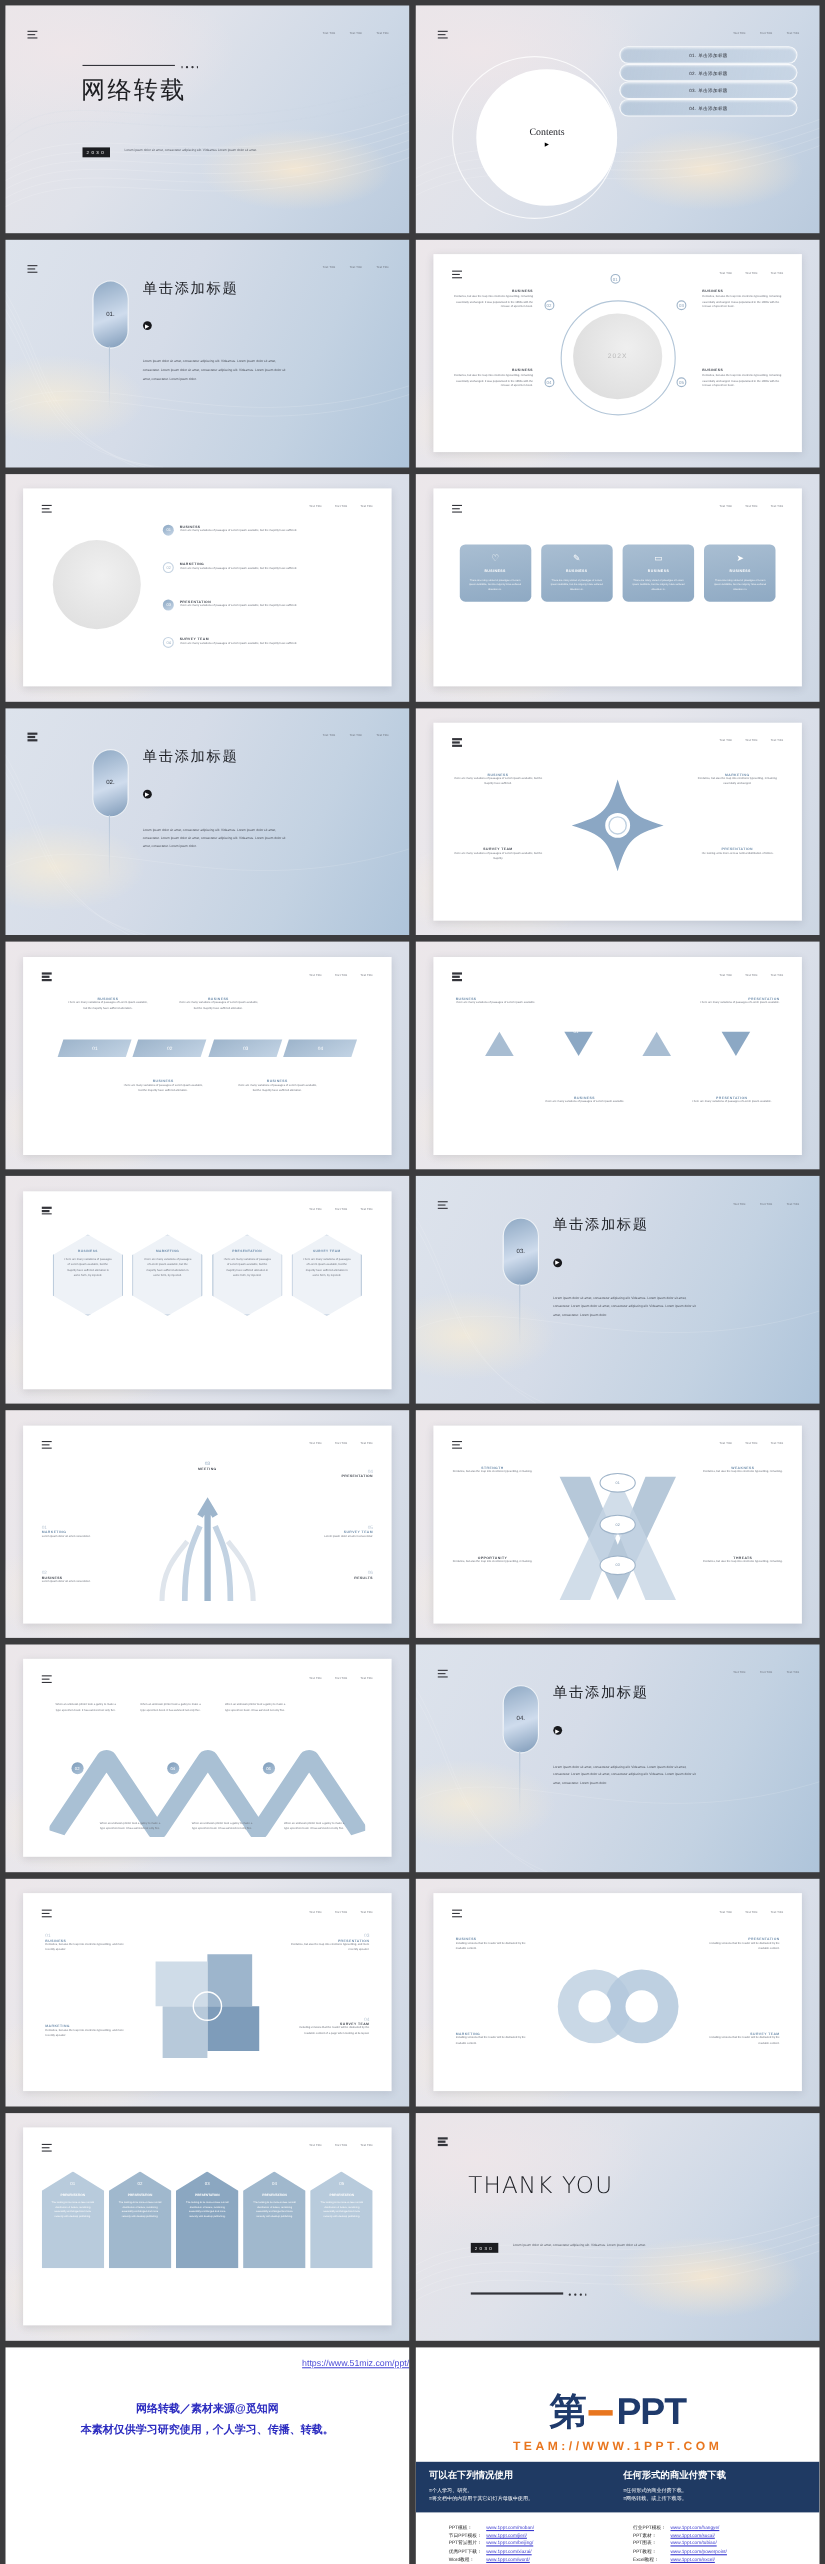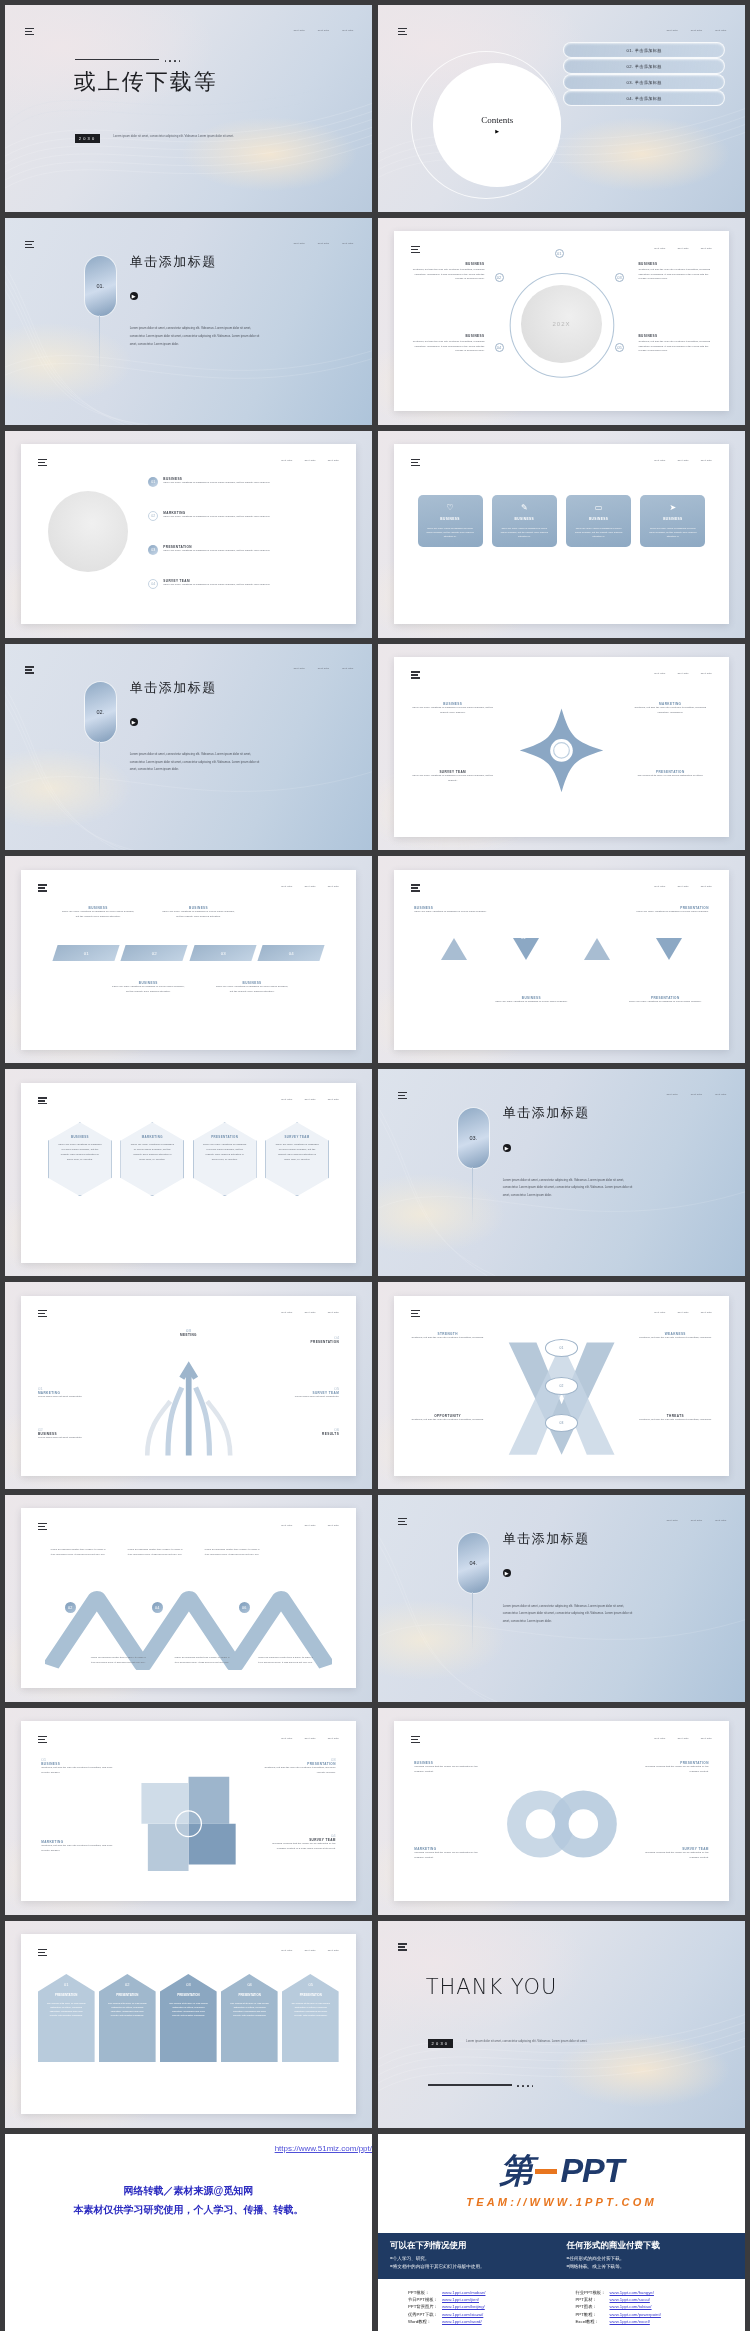--- a/index.html
+++ b/index.html
@@ -149,25 +149,25 @@
   .ty-big{position:absolute;left:13%;top:26%;font-size:21px;letter-spacing:1px;color:#1d1f24;
     font-family:"DejaVu Sans",sans-serif;font-weight:300;}
   
   .foot{ display:grid; grid-template-columns:1fr 1fr; gap:6px; padding:6px 5px 5px 5px;}
   .foot-card{background:#fff;height:203px;position:relative;overflow:hidden;}
   .miz-logo{display:flex;align-items:center;justify-content:center;gap:6px;padding-top:48px;}
   .miz-mark{width:36px;height:20px;position:relative;}
   .miz-txt{font-size:18px;color:#d7d7d7;letter-spacing:3px;font-weight:bold;}
   .miz-url{text-align:right;margin-top:10px;font-size:8px;color:#4f4fd8;text-decoration:underline;}
   .miz-note{text-align:center;margin-top:28px;font-size:10px;line-height:1.9;color:#2c2cc0;font-weight:bold;}
-  .ppt-logo{text-align:center;padding-top:14px;font-style:italic;}
+  .ppt-logo{text-align:center;padding-top:36px;}
   .ppt-first{font-size:34px;font-weight:bold;color:#1f3a6b;letter-spacing:-1px;display:inline-block;}
   .ppt-dash{display:inline-block;width:22px;height:5px;background:#e8761f;margin:0 3px 8px 3px;}
   .ppt-sub{font-size:11px;letter-spacing:3.2px;color:#e8761f;font-weight:bold;margin-top:2px;}
-  .ppt-band{margin-top:25px;background:#1f3a63;color:#fff;display:grid;grid-template-columns:1fr 1fr;
+  .ppt-band{margin-top:8px;background:#1f3a63;color:#fff;display:grid;grid-template-columns:1fr 1fr;
     padding:7px 12px;gap:10px;}
   .ppt-band h4{font-size:8.5px;margin-bottom:3px;}
   .ppt-band p{font-size:4.6px;line-height:1.85;}
   .ppt-links{display:grid;grid-template-columns:1fr 1fr;gap:0 16px;padding:10px 18px 0 30px;}
   .lnk{display:flex;font-size:4.3px;line-height:1.72;}
   .lnk b{color:#222;font-weight:normal;width:34px;flex:none;}
   .lnk a{color:#3a3ad0;text-decoration:underline;}
 </style>
 </head>
 <body>
@@ -199,21 +199,21 @@
       <span>Text Title</span>
       <span>Text Title</span>
     </div>
     <div class="t-rule"></div>
     <div class="t-dots">
         <i></i>
         <i></i>
         <i></i>
         <i></i>
       </div>
-    <div class="t-big">或上传下载等</div>
+    <div class="t-big">网络转载</div>
     <div class="t-year">2030</div>
     <div class="t-sub">Lorem ipsum dolor sit amet, consectetur adipiscing elit. Videamus Lorem ipsum dolor sit amet.</div>
   </div>
 
   <div class="slide bg-cover">
     <div class="waves"><svg viewBox="0 0 369 208" preserveAspectRatio="none">
       <g fill="none" stroke="#ffffff" stroke-width=".5" opacity=".5">
         <path d="M-10 155 C 90 95,190 175,380 100"></path>
             <path d="M-10 163 C 90 103,190 183,380 108"></path>
         <path d="M-10 171 C 90 111,190 191,380 116"></path>

